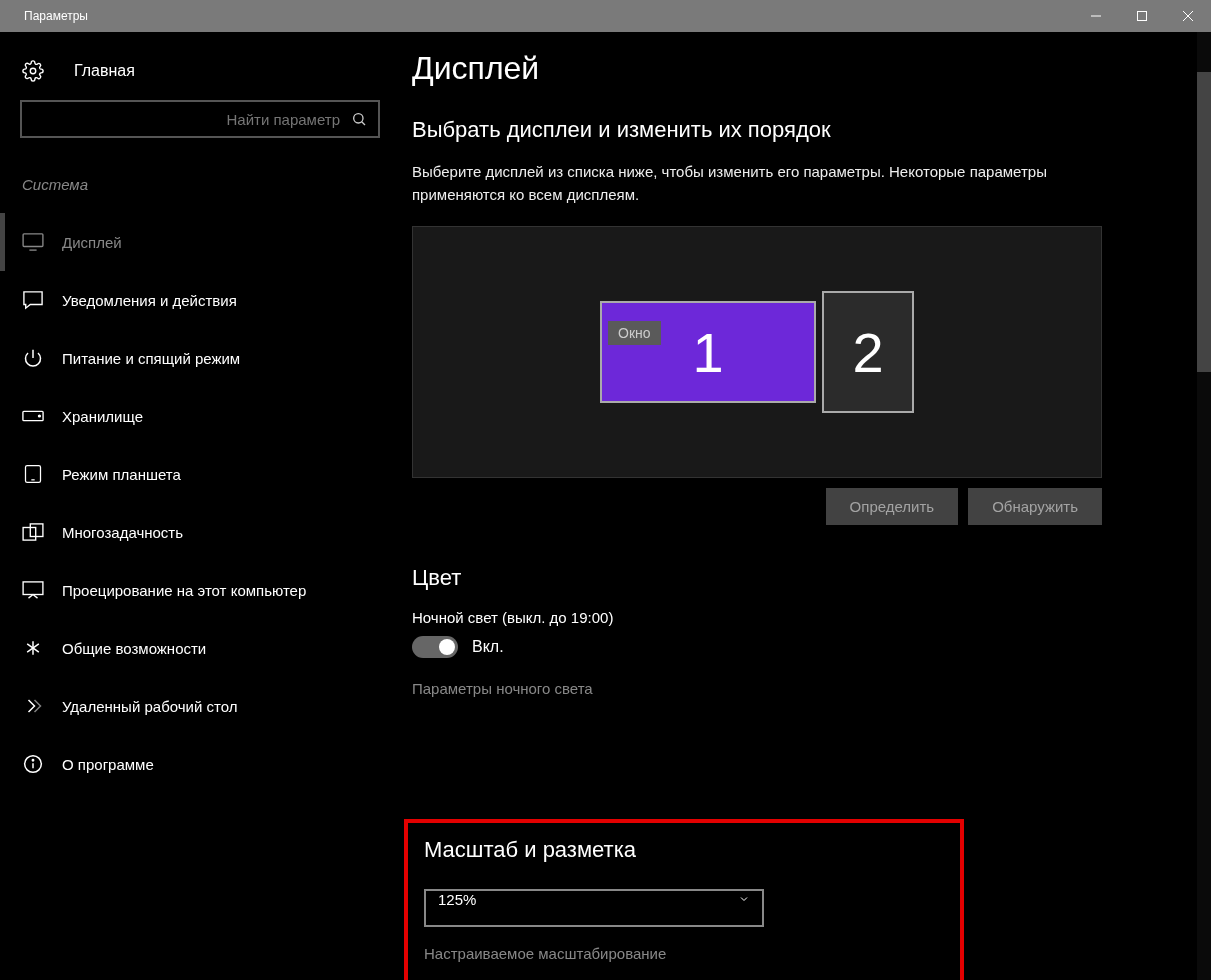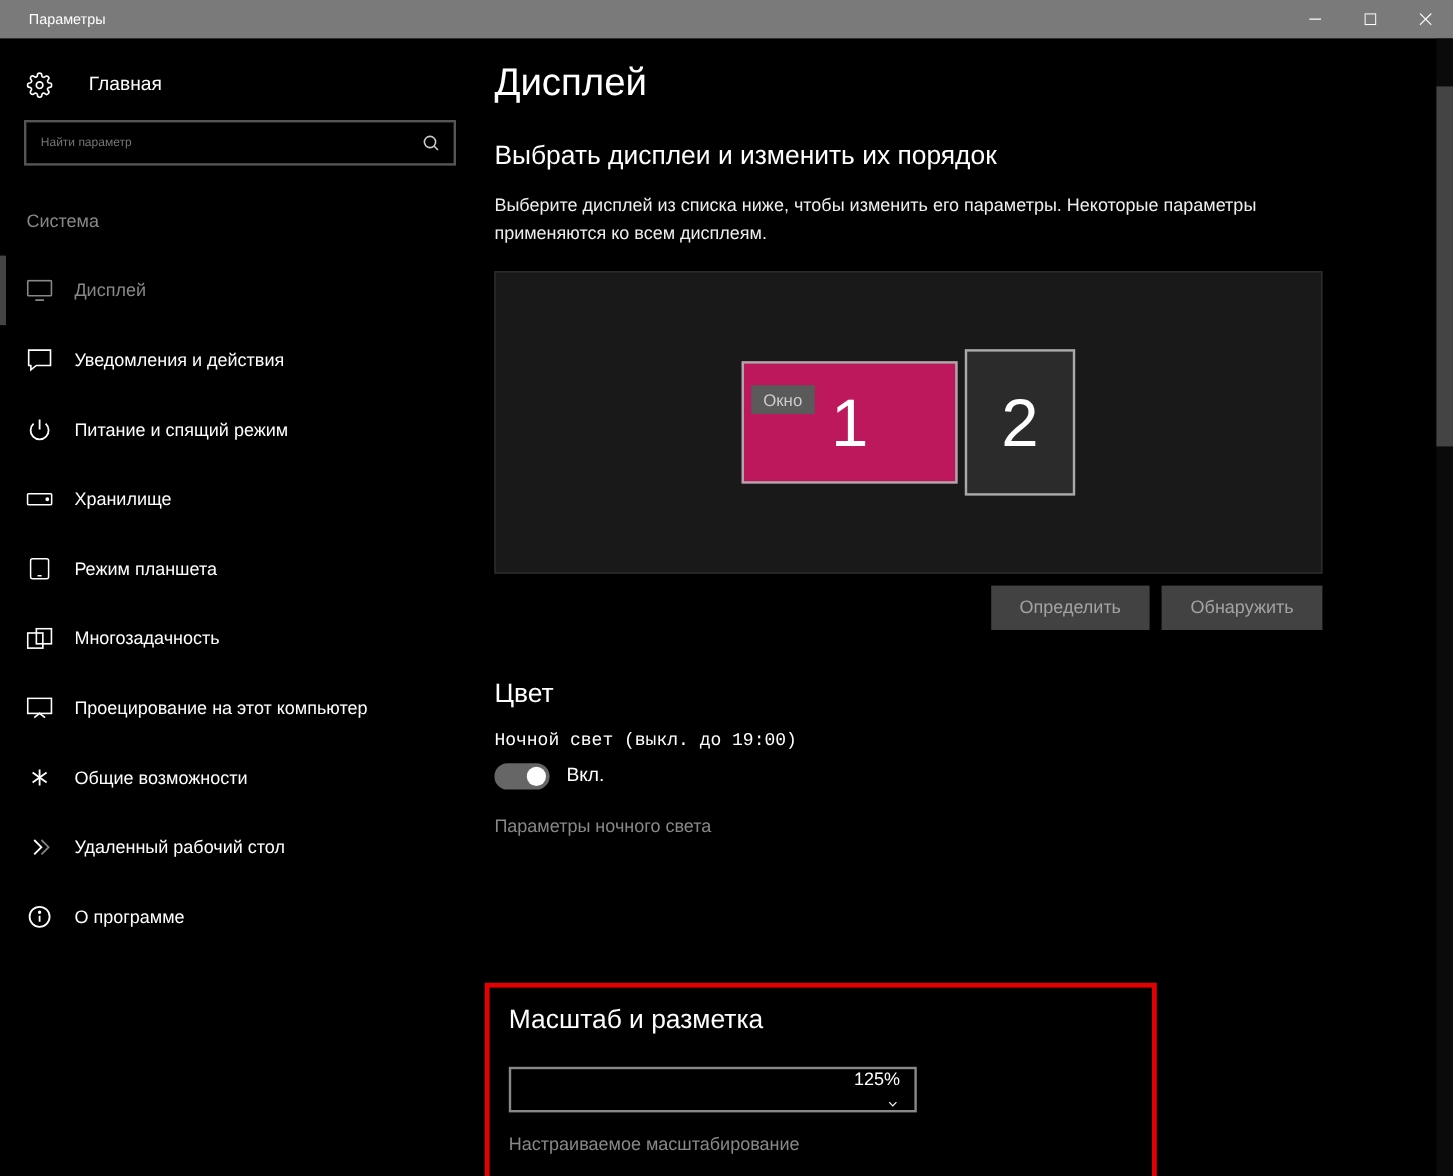--- a/index.html
+++ b/index.html
@@ -13,57 +13,57 @@
 
 .content { display: flex; height: calc(980px - 32px); }
 
 
 .sidebar { width: 400px; padding: 20px 20px 20px 20px; }
 .home-row { display: flex; align-items: center; gap: 30px; padding: 8px 0 18px 2px; }
 .home-row .gear { width: 22px; height: 22px; }
 .home-row .label { font-size: 16px; }
 
 .search-wrap { position: relative; width: 360px; height: 38px; border: 2px solid #555; display: flex; align-items: center; margin-bottom: 38px; }
-.search-wrap input { flex: 1; background: transparent; border: none; outline: none; color: #ccc; font-size: 10px; padding-left: 12px; }
+.search-wrap input { flex: 1; background: transparent; border: none; outline: none; color: #ccc; font-size: 15px; padding-left: 12px; text-align: right; }
 .search-wrap .sicon { width: 38px; display: flex; align-items: center; justify-content: center; }
 
-.cat-label { color: #888; font-size: 15px; margin-bottom: 20px; padding-left: 2px; }
+.cat-label { color: #888; font-size: 15px; margin-bottom: 20px; padding-left: 2px; font-style: italic; }
 
 .nav-item { display: flex; align-items: center; gap: 18px; height: 58px; padding-left: 2px; font-size: 15px; cursor: pointer; position: relative; }
 .nav-item.active { color: #888; }
 .nav-item.active::before { content: ""; position: absolute; left: -20px; top: 0; bottom: 0; width: 5px; background: #444; }
 .nav-item .nicon { width: 22px; height: 22px; display: flex; align-items: center; justify-content: center; }
 .nav-item .nicon svg { stroke: currentColor; }
 
 
 .main { flex: 1; padding: 18px 30px 0 12px; position: relative; overflow: hidden; }
 .main h1 { font-size: 32px; font-weight: 400; margin-bottom: 30px; }
 .main h2 { font-size: 22px; font-weight: 400; margin-bottom: 18px; }
 .main p { font-size: 15px; line-height: 1.5; color: #eee; margin-bottom: 20px; max-width: 700px; }
 .grey-text { color: #888; }
 
 .display-arrange { width: 690px; height: 252px; background: #191919; border: 1px solid #333; display: flex; align-items: center; justify-content: center; gap: 6px; margin-bottom: 10px; }
 .monitor { border: 2px solid #aaa; display: flex; align-items: center; justify-content: center; font-size: 56px; font-weight: 300; position: relative; }
-.monitor.m1 { width: 180px; height: 102px; background: #be185d; }
+.monitor.m1 { width: 216px; height: 102px; background: #6d28d9; }
 .monitor.m2 { width: 92px; height: 122px; background: #2b2b2b; }
 .windowtag { position: absolute; left: 6px; top: 18px; background: #5a5a5a; padding: 4px 10px; font-size: 14px; color: #ccc; }
 
 .btn-row { display: flex; gap: 10px; justify-content: flex-end; width: 690px; margin-bottom: 40px; }
 .gbtn { background: #424242; border: none; color: #a3a3a3; font-size: 15px; padding: 10px 24px; cursor: pointer; min-width: 130px; text-align: center; }
 
 .toggle-row { display: flex; align-items: center; gap: 14px; margin-bottom: 22px; }
 .toggle { width: 46px; height: 22px; background: #666; border-radius: 11px; position: relative; }
 .toggle .knob { position: absolute; right: 3px; top: 3px; width: 16px; height: 16px; background: #fff; border-radius: 50%; }
 
 .scale-box { border: 4px solid #e30000; padding: 14px 16px 20px 16px; width: 560px; position: absolute; left: 4px; bottom: -6px; }
 
-.dropdown { width: 340px; height: 38px; border: 2px solid #888; display: flex; align-items: flex-end; justify-content: space-between; padding: 0 12px; font-size: 15px; margin-top: 14px; cursor: pointer; flex-direction: column; }
+.dropdown { width: 340px; height: 38px; border: 2px solid #888; display: flex; align-items: flex-start; justify-content: space-between; padding: 0 12px; font-size: 15px; margin-top: 14px; cursor: pointer; }
 .dropdown .chev { width: 12px; height: 12px; }
 
-.setting-label { font-size: 15px; margin-bottom: 10px; font-family: Liberation Mono, monospace; }
+.setting-label { font-size: 15px; margin-bottom: 10px; }
 
 
 .scrollbar { position: absolute; right: 0; top: 0; width: 14px; height: 100%; background: #0a0a0a; }
 .scrollbar .thumb { position: absolute; top: 40px; width: 100%; height: 300px; background: #444; }
 </style>
 </head>
 <body>
 
 <div class="titlebar">
   <span class="title">Параметры</span>

